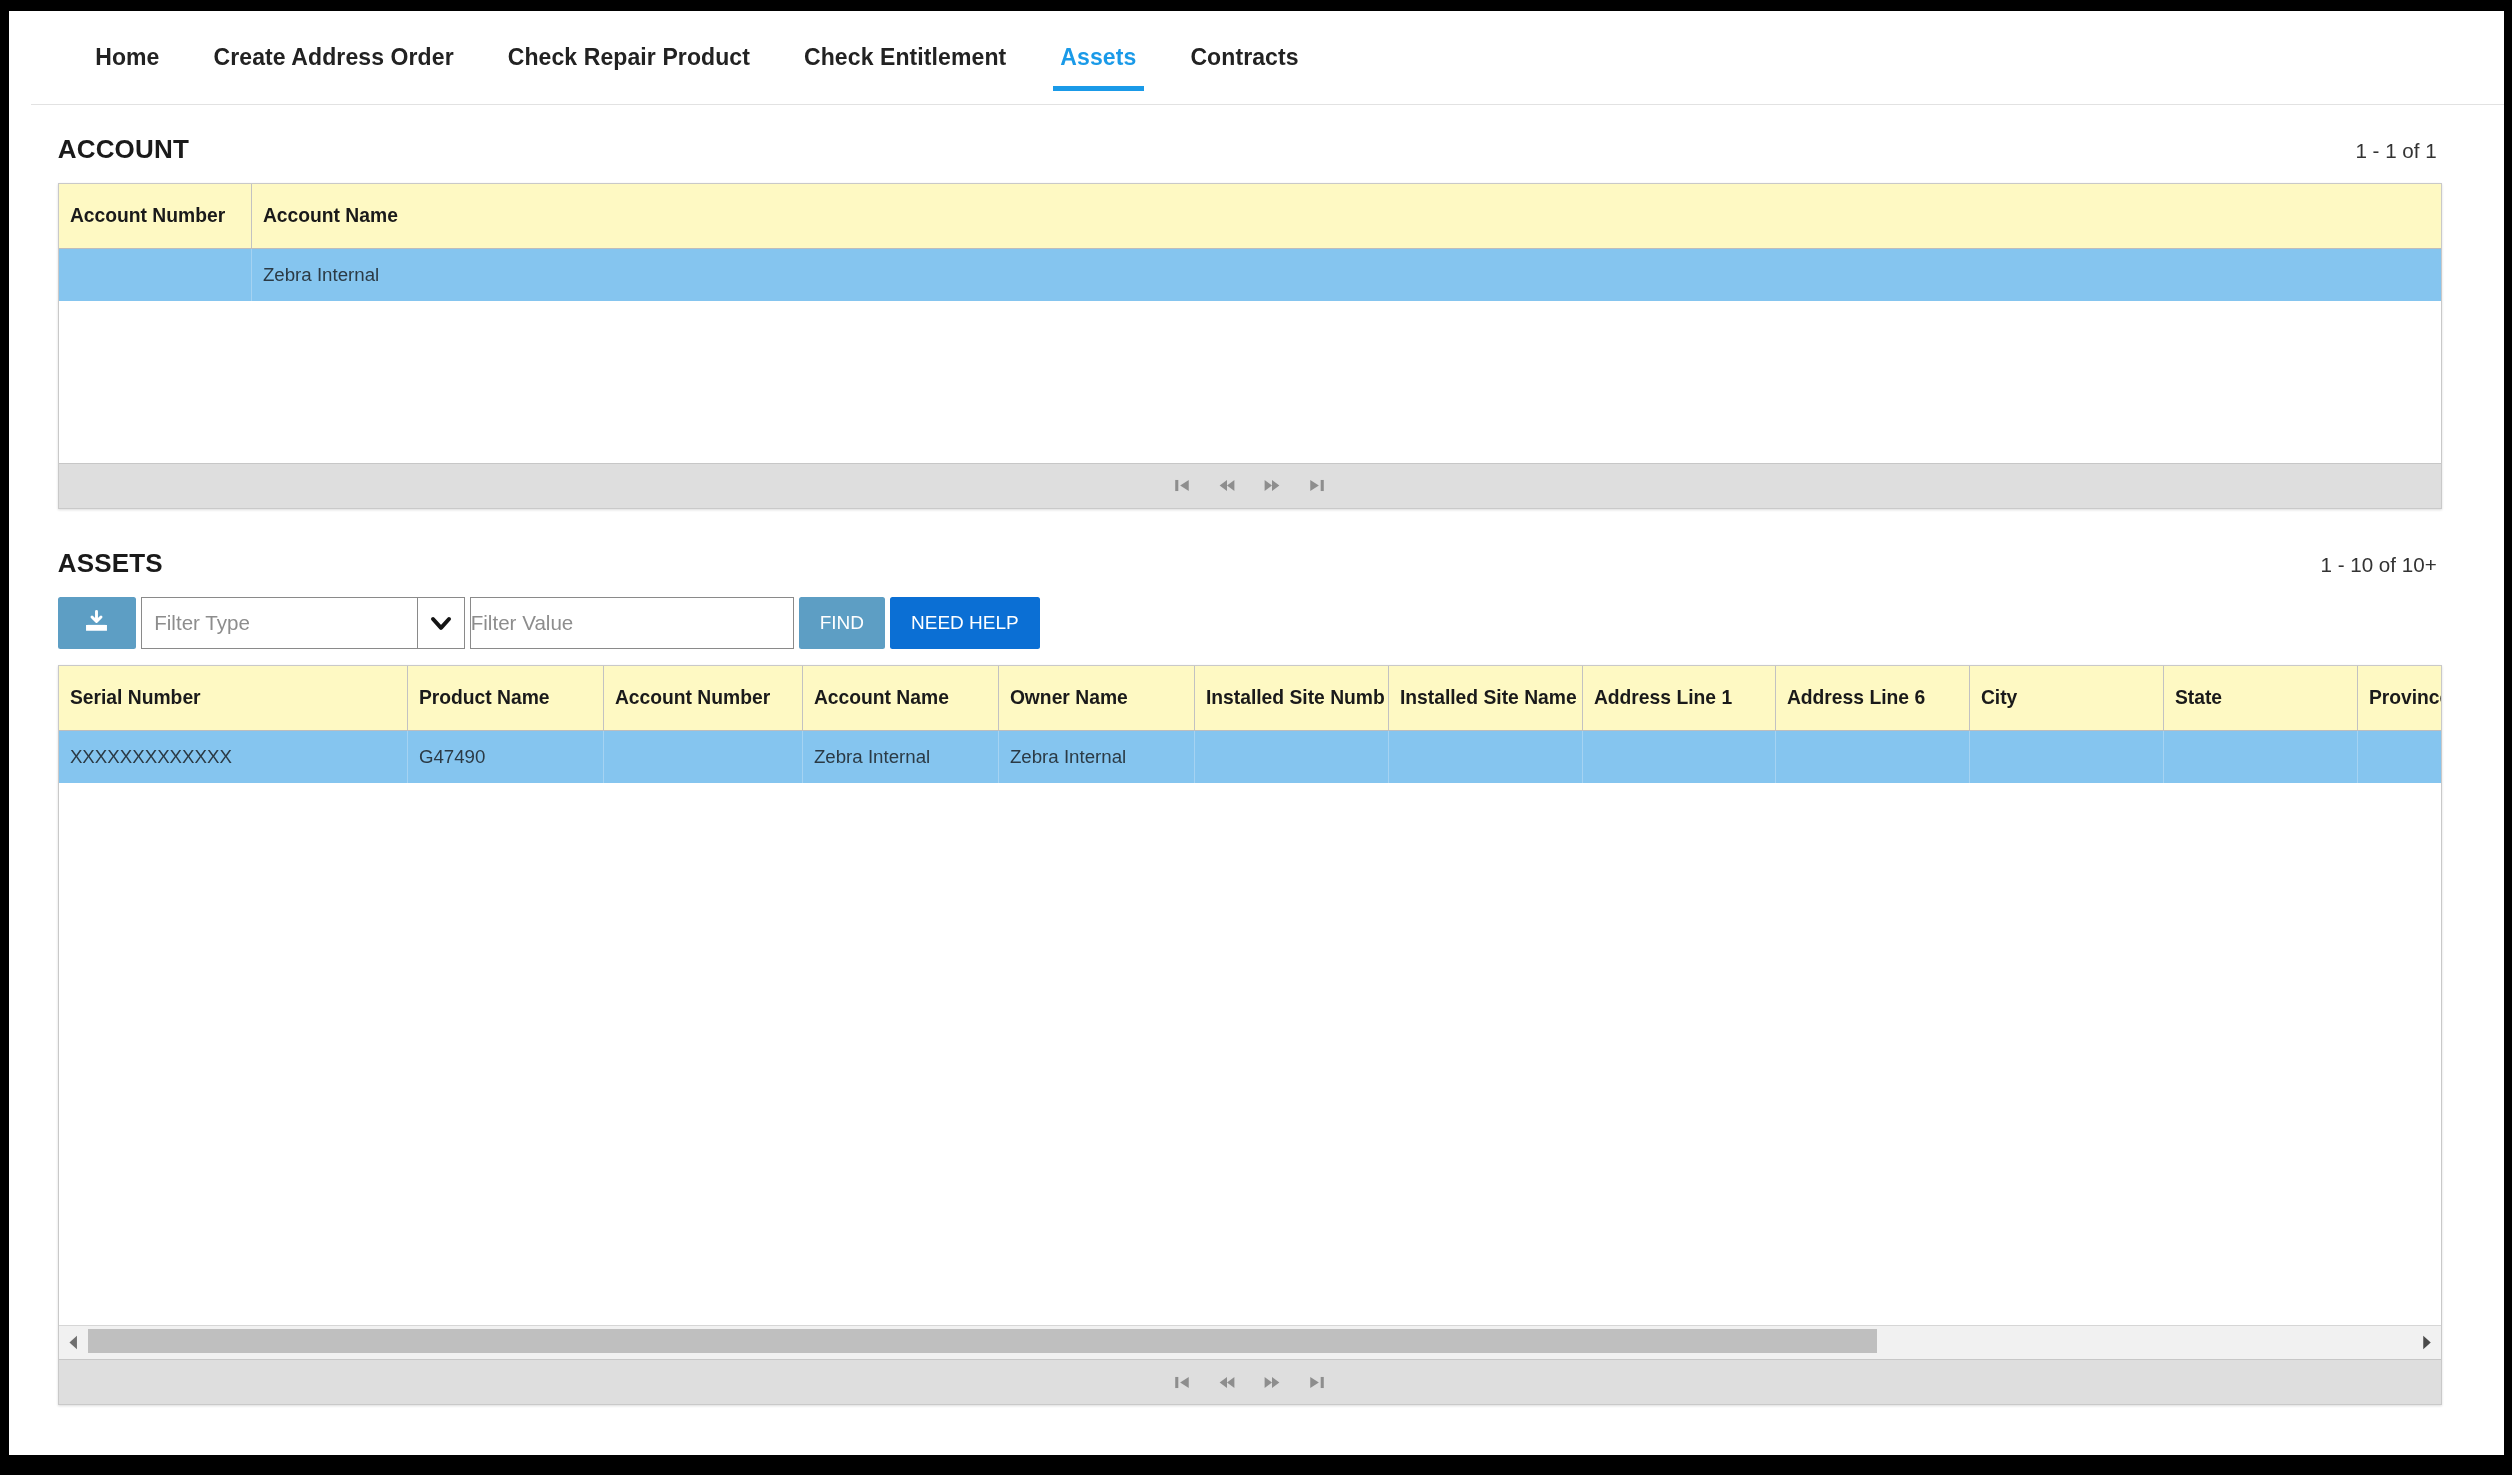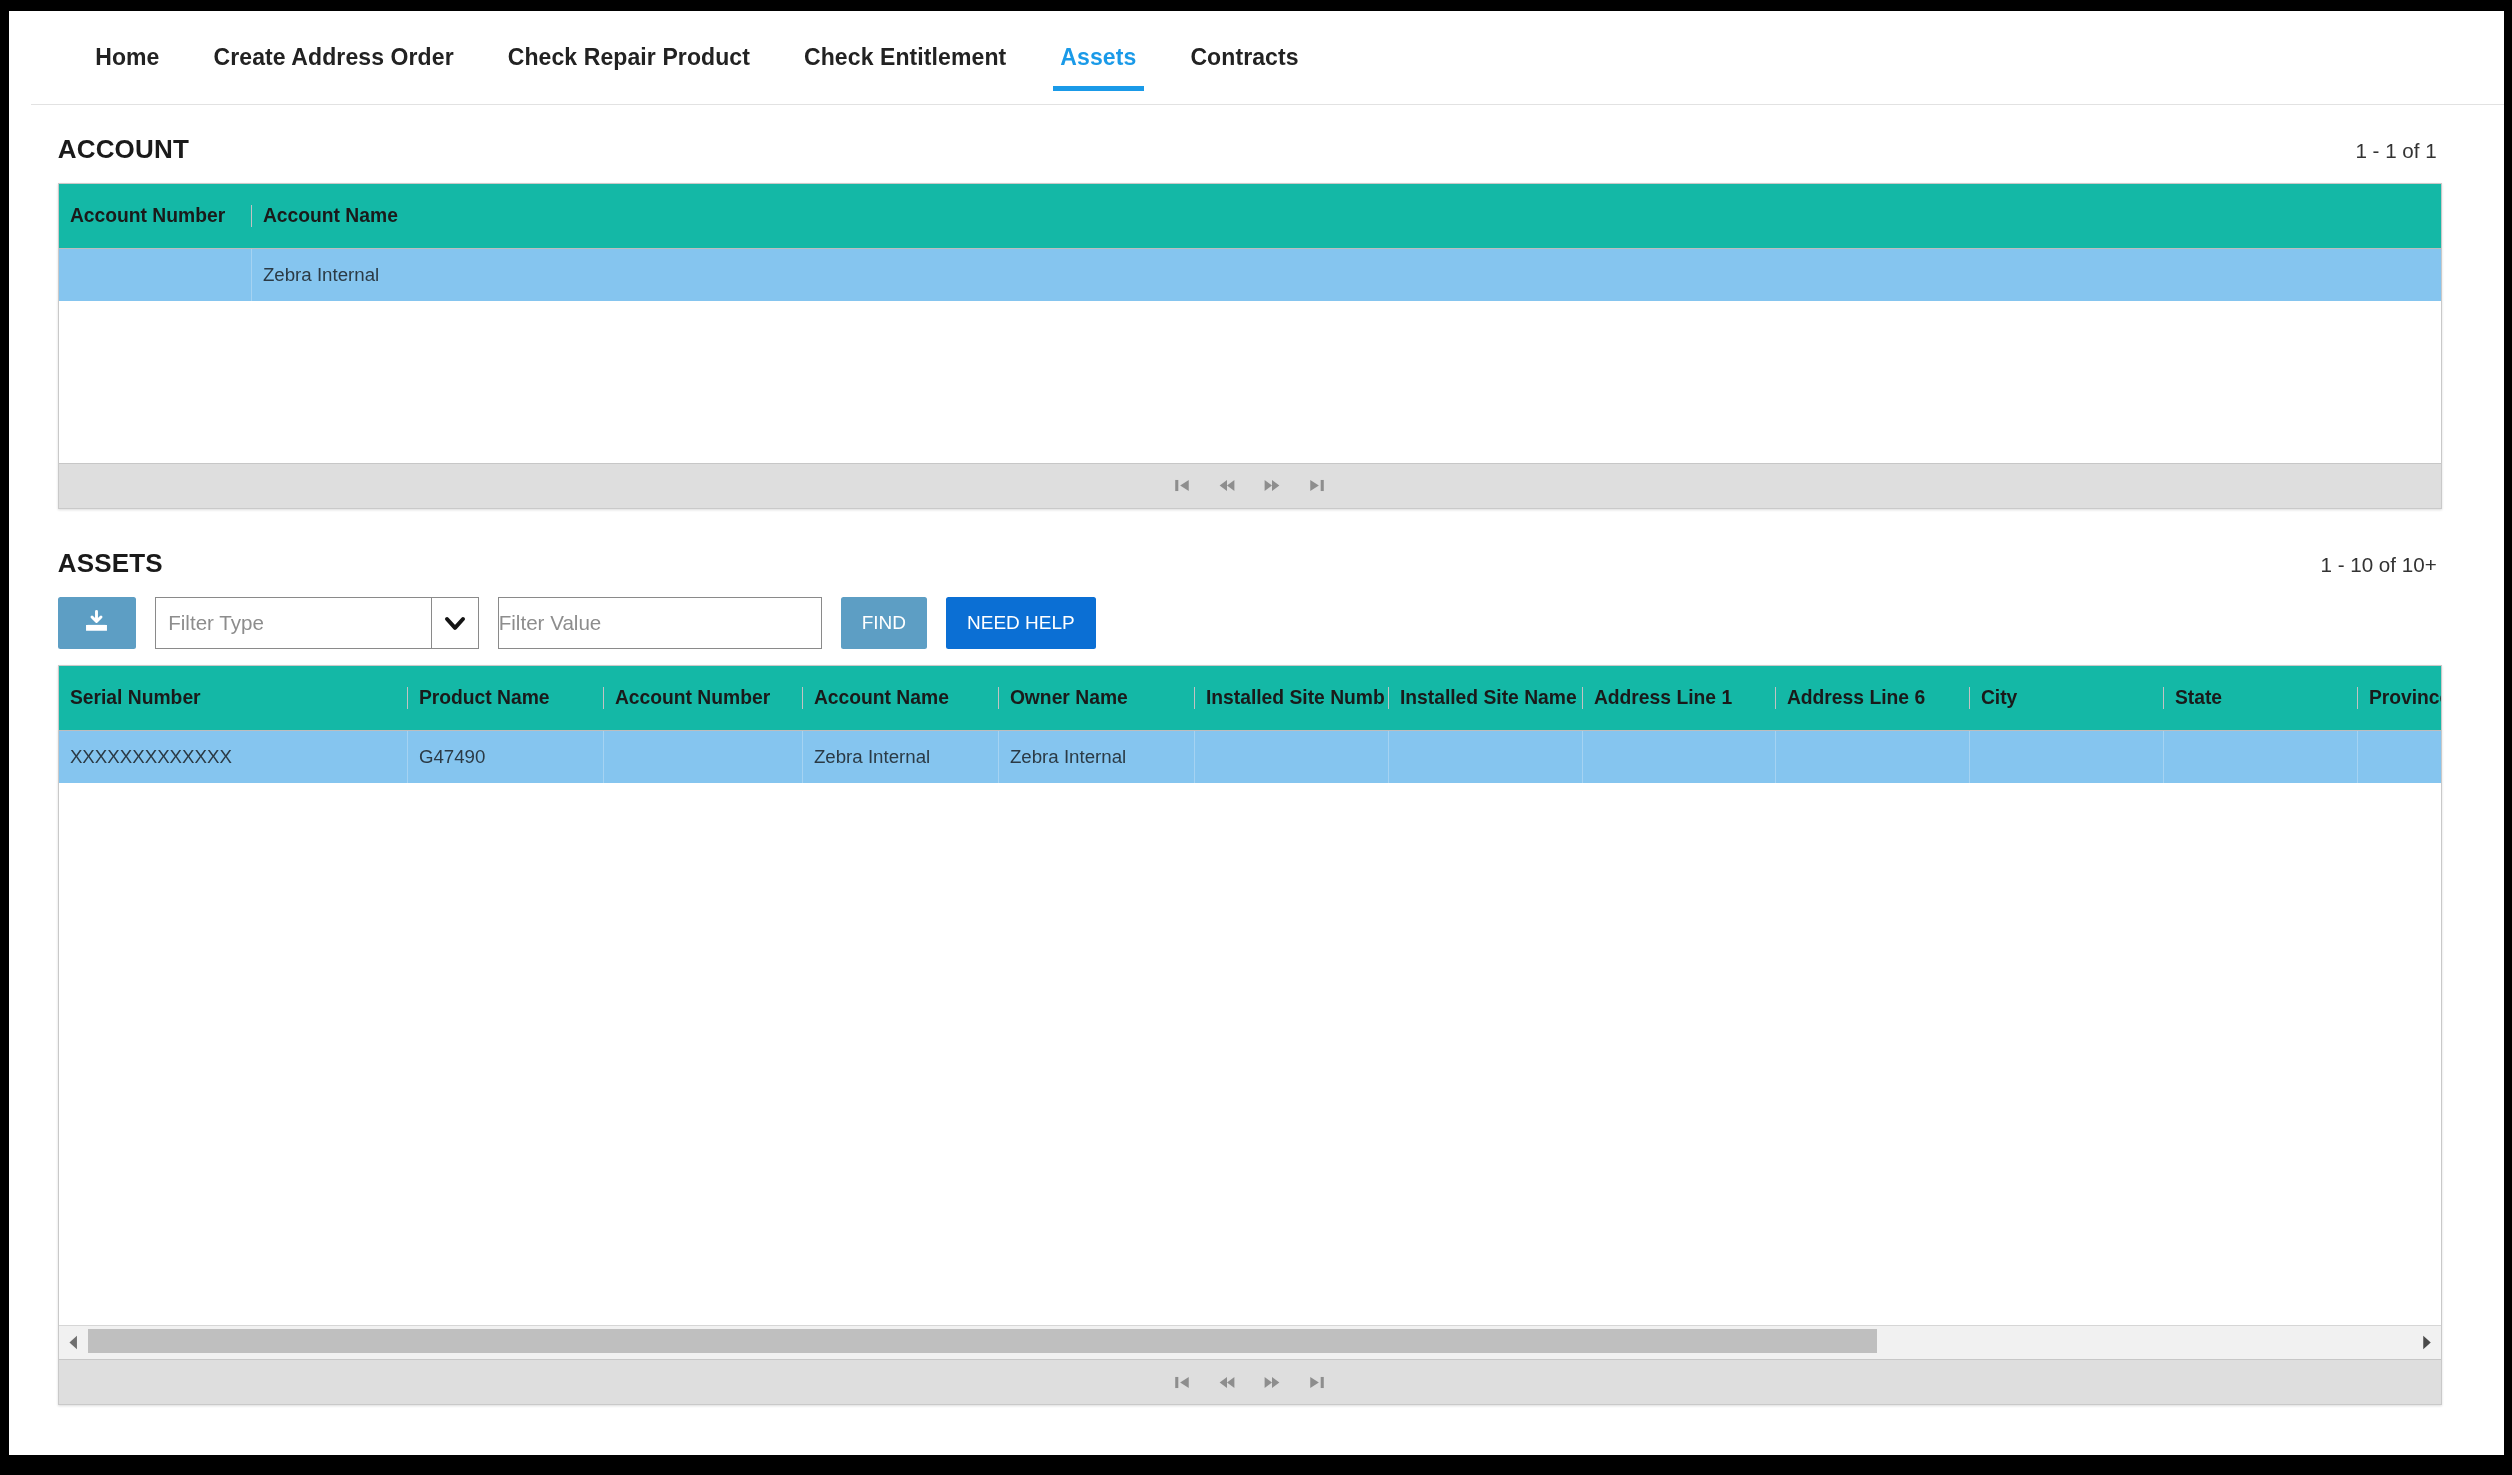--- a/index.html
+++ b/index.html
@@ -75,24 +75,23 @@
   .panel {
     margin: 0 62px 0 49px;
     border: 1.2px solid #c9c9c9;
     background: #ffffff;
     box-shadow: 0 1.2px 2.5px rgba(0,0,0,0.14);
     position: relative;
   }
 
   .grid-head {
     display: flex;
-    background: #14b8a6;
+    background: #fef9c3;
     border-bottom: 1.2px solid #bdbdbd;
     height: 65px;
-    align-items: center;
   }
   .grid-head .cell {
     display: flex;
     align-items: center;
     font-size: 19.3px;
     font-weight: bold;
     color: #1a1a1a;
     padding: 0 11.2px;
     border-right: 1.2px solid #c2c2c2;
     overflow: hidden;
@@ -137,21 +136,21 @@
     align-items: center;
     justify-content: center;
     cursor: pointer;
   }
   .pager-btn svg { display: block; }
 
   
   .toolbar {
     display: flex;
     align-items: center;
-    gap: 19px;
+    gap: 5px;
     margin: 18.7px 0 16px 49px;
   }
   .export-btn {
     width: 78px;
     height: 52px;
     background: #5d9ec4;
     border: none;
     border-radius: 2.5px;
     display: flex;
     align-items: center;

